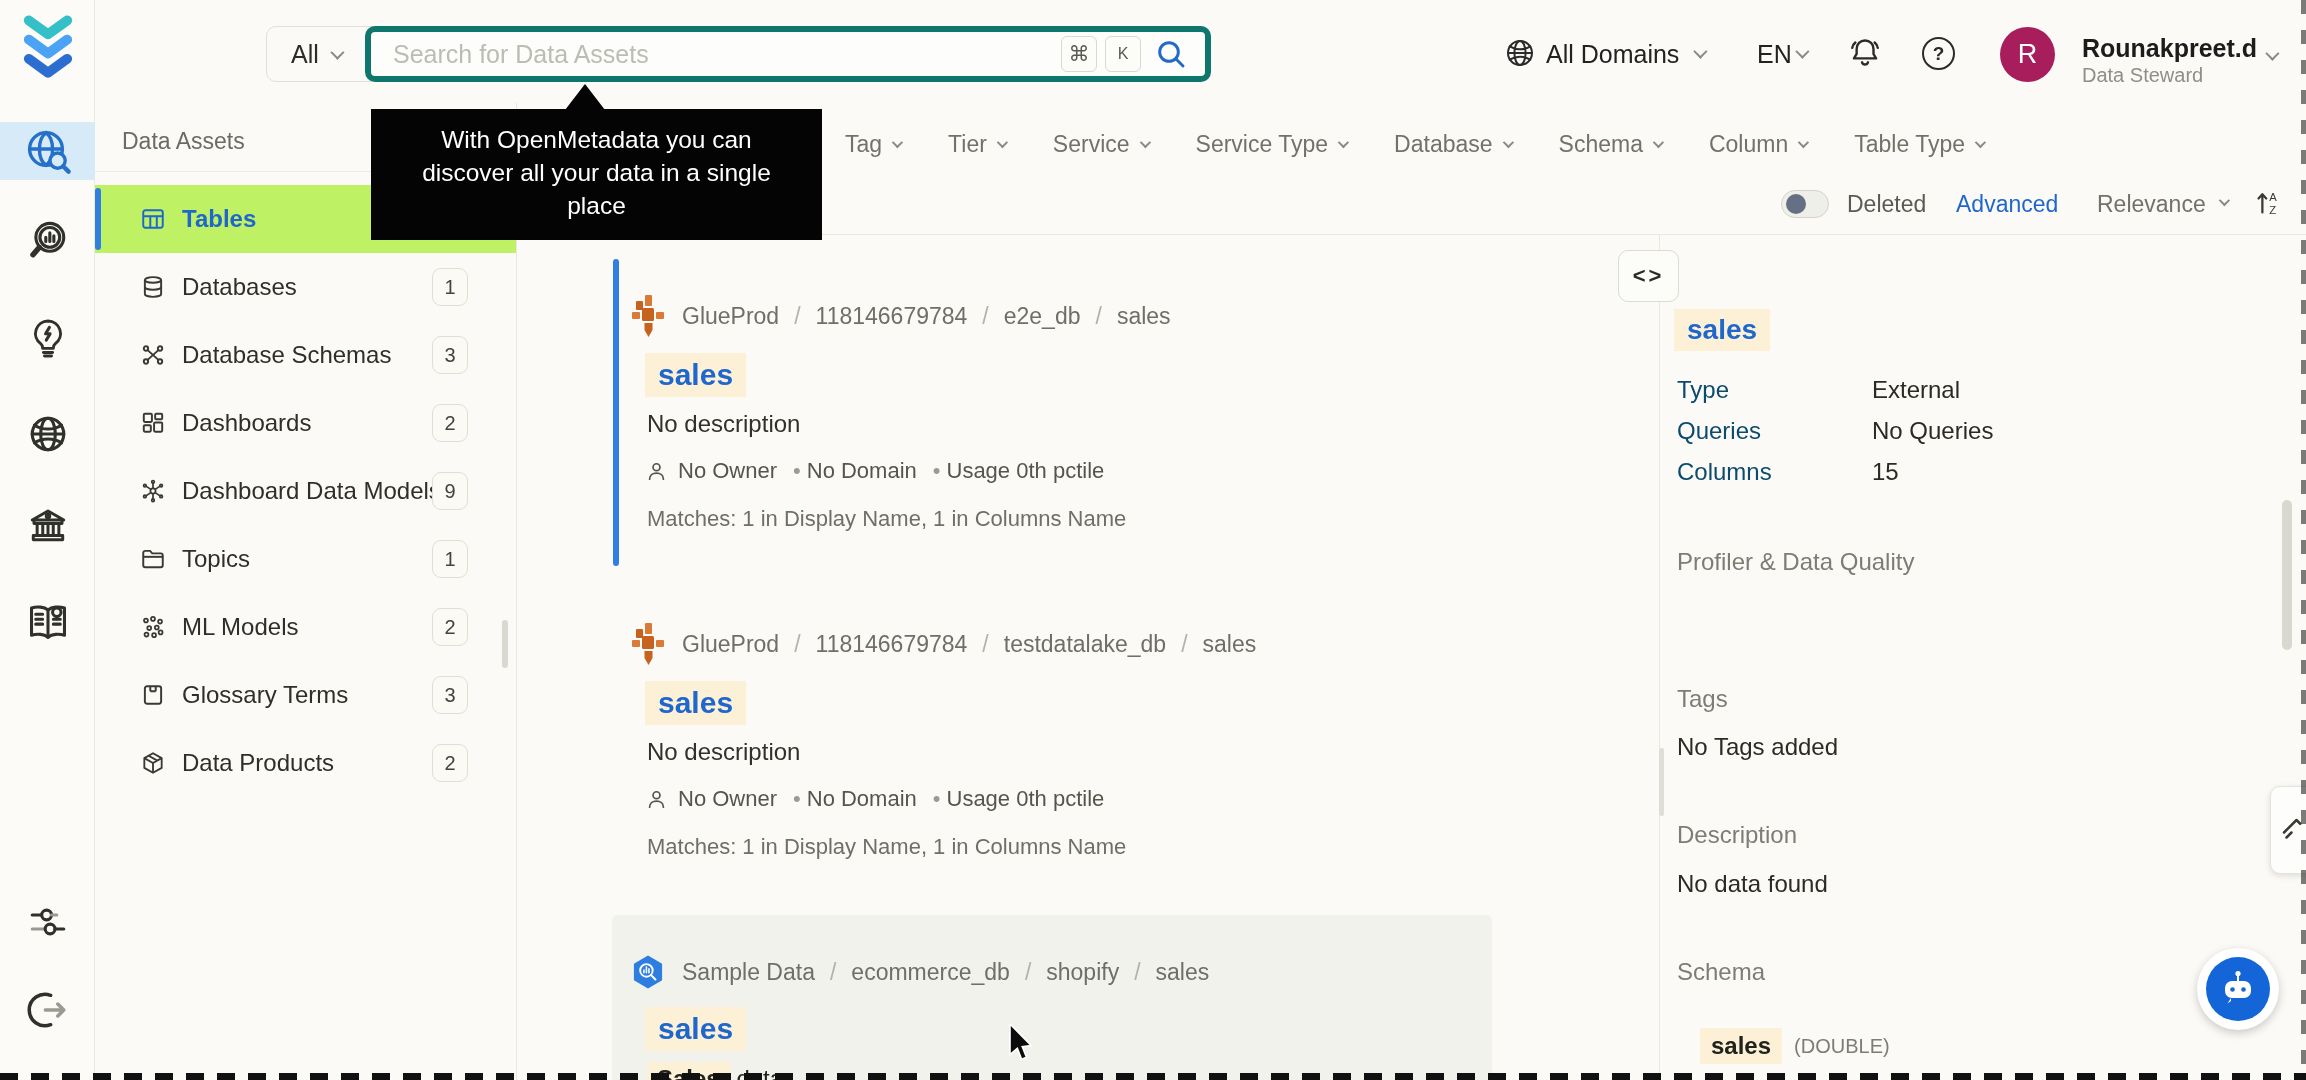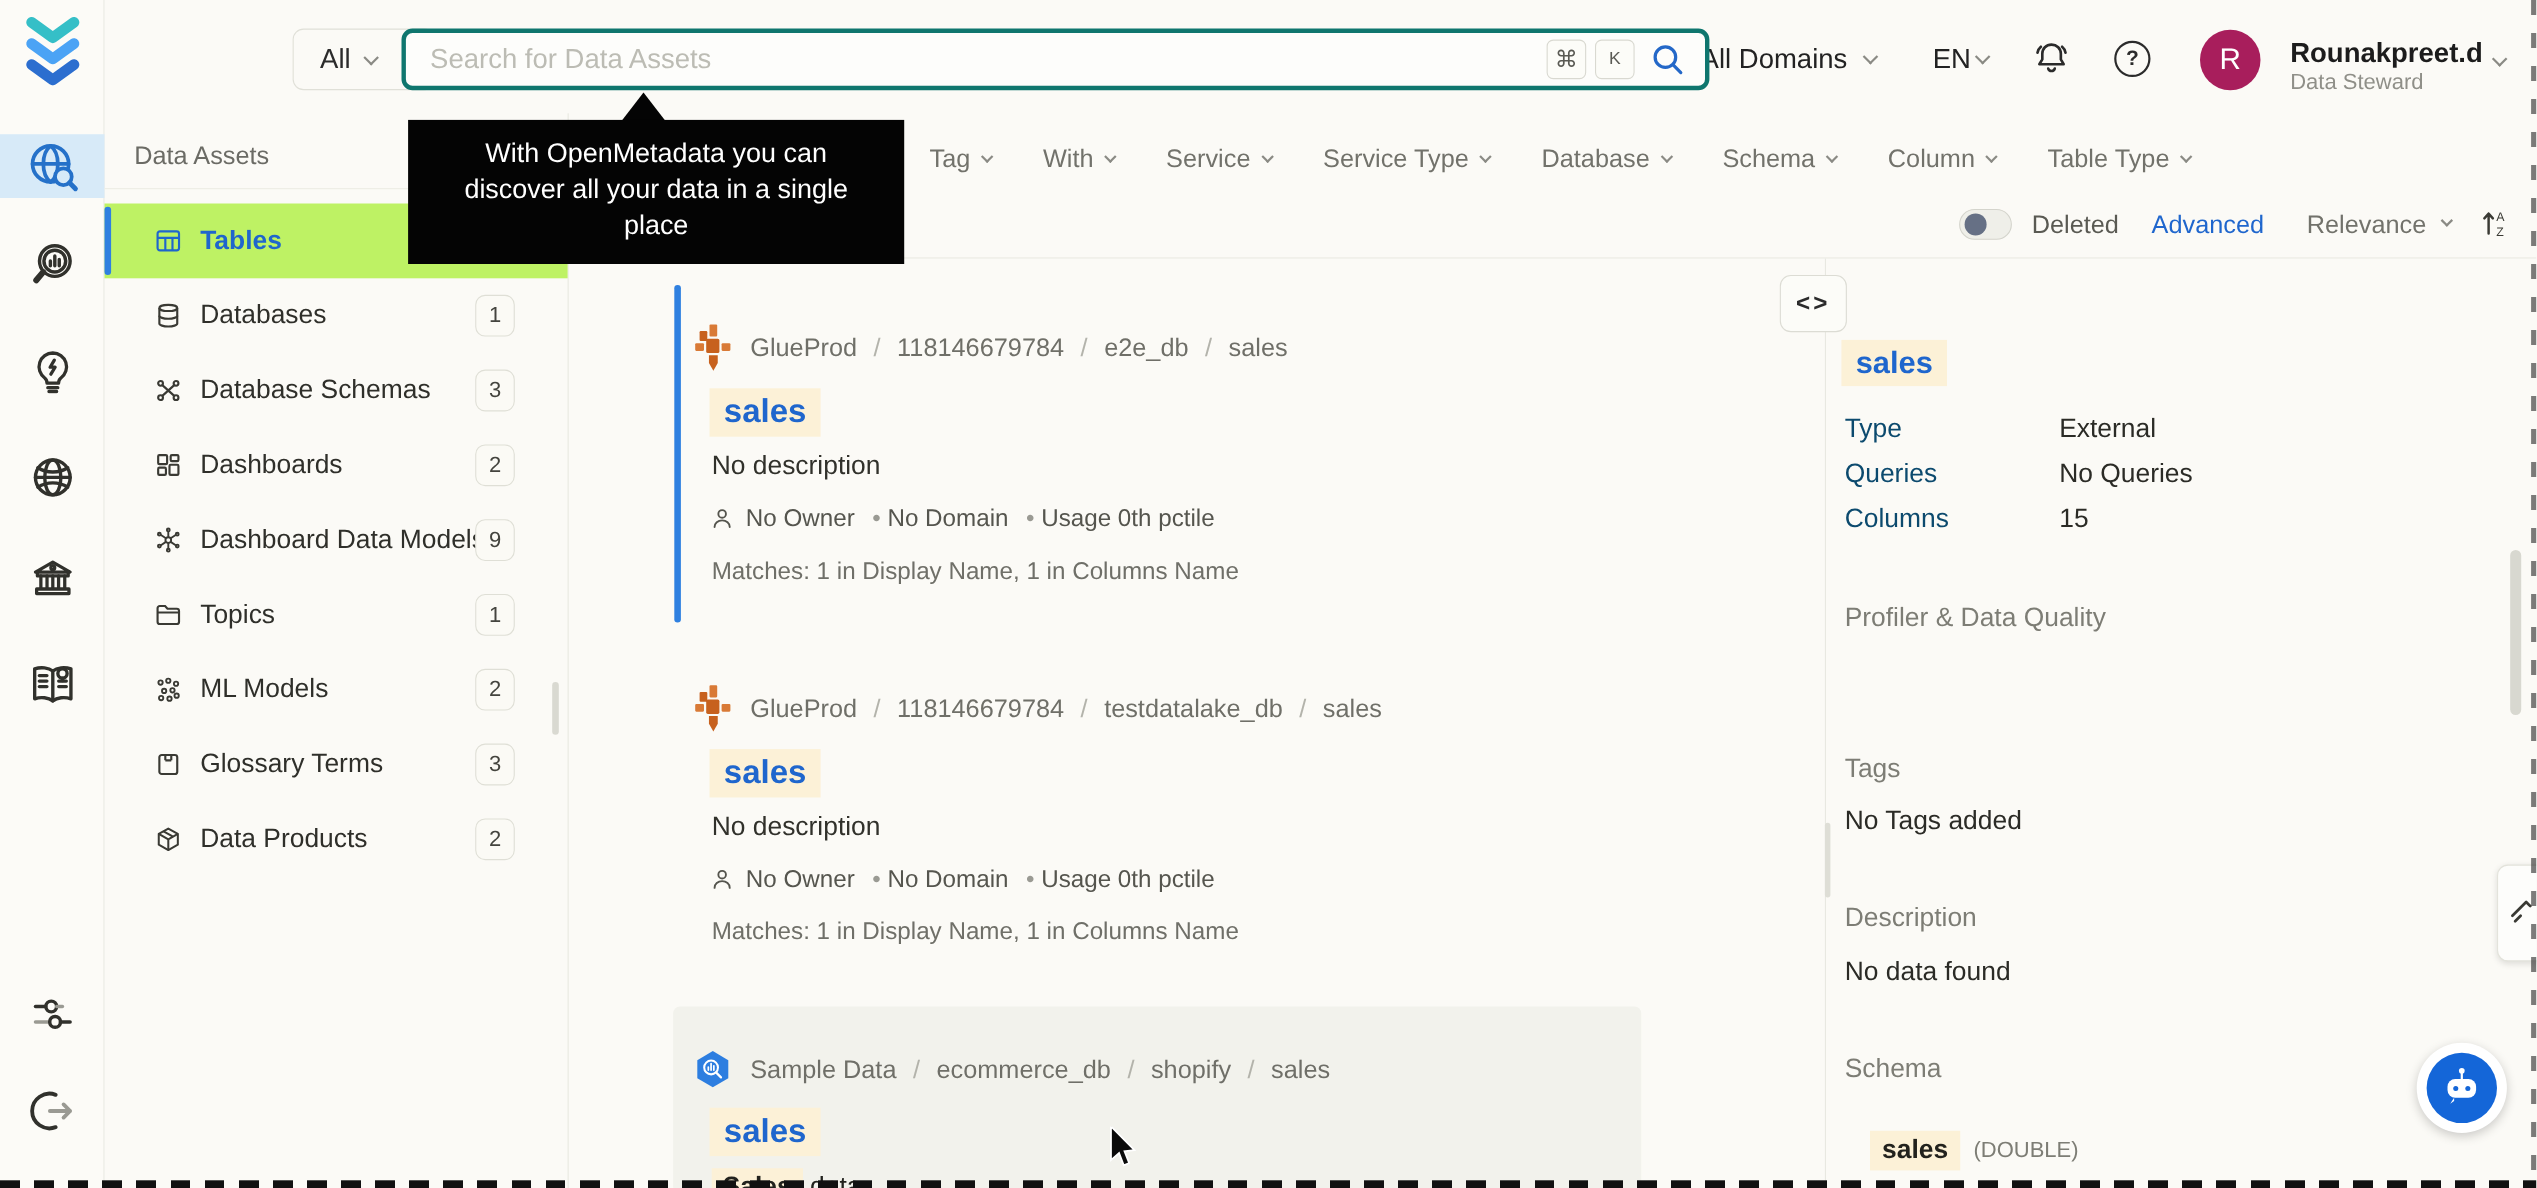--- a/index.html
+++ b/index.html
@@ -14,21 +14,21 @@
 
   
   #rail{position:absolute;left:0;top:0;width:95px;height:1080px;background:#FCFBF7;border-right:1px solid #EAEAE3}
   .rail-btn{position:absolute;left:0;width:95px;height:56px;display:flex;align-items:center;justify-content:center;color:#31312C}
   .rail-active-bg{position:absolute;left:0;top:122px;width:95px;height:58px;background:#D7EAF8}
   .rail-btn.active{color:#2571C9}
 
   
   .scope-select{position:absolute;left:266px;top:26px;width:130px;height:56px;border:1.5px solid #E0E0D8;border-radius:10px;
     background:#FBFAF6;display:flex;align-items:center;padding-left:24px;gap:12px;font-size:25px;color:#2B2B2B;z-index:1}
-  .search-box{position:absolute;left:365px;top:26px;width:1189px;height:56px;background:#FDFDFB;border:4px solid #0f766e;
+  .search-box{position:absolute;left:365px;top:26px;width:846px;height:56px;background:#FDFDFB;border:6px solid #0f766e;
     border-radius:10px;display:flex;align-items:center;z-index:2;padding:0 18px 0 22px}
   .search-box input{flex:1;border:none;outline:none;background:transparent;font-size:25px;color:#3A3A3A;
     font-family:"Liberation Sans",sans-serif}
   .search-box input::placeholder{color:#BCBCB4}
   .kbd{width:36px;height:36px;border:1px solid #D9D9D1;border-radius:6px;display:flex;align-items:center;justify-content:center;
     color:#5A5A54;background:#FCFCF8;margin-left:8px}
   .kbd.cmd{font-size:21px}.kbd.k{font-size:16px}
   .chev{display:inline-block;width:10px;height:10px;border-right:2px solid currentColor;border-bottom:2px solid currentColor;
     transform:rotate(45deg) translateY(-2px);color:#8A8A84}
   .topbar-text{position:absolute;font-size:25px;color:#222;white-space:nowrap}
@@ -356,21 +356,21 @@
     </div>
   </div>
   <div class="side-scroll"></div>
 
   <div id="filter-row">
     <span class="chip">
         <span>Tag</span>
         <span class="chev"></span>
       </span>
     <span class="chip">
-        <span>With</span>
+        <span>Tier</span>
         <span class="chev"></span>
       </span>
     <span class="chip">
         <span>Service</span>
         <span class="chev"></span>
       </span>
     <span class="chip">
         <span>Service Type</span>
         <span class="chev"></span>
       </span>

